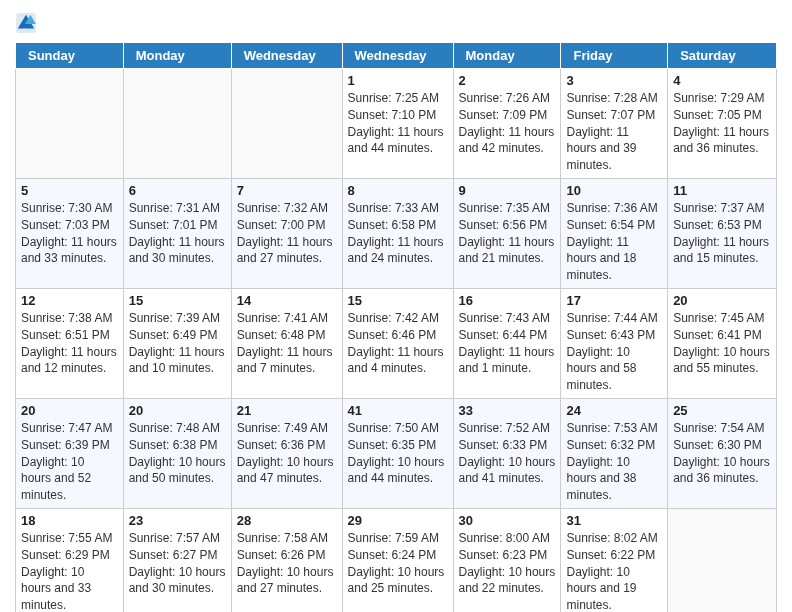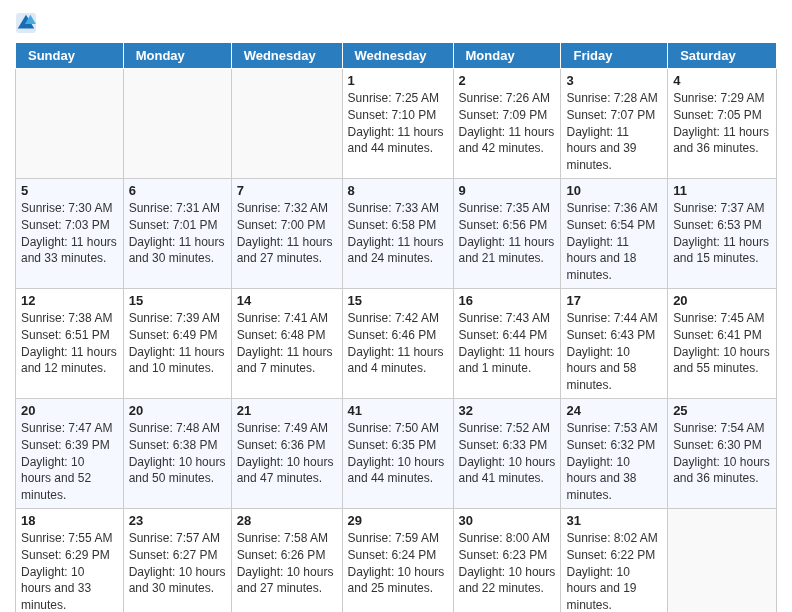--- a/index.html
+++ b/index.html
@@ -229,21 +229,21 @@
           </td>
           <td>
             <div class="day-num">21</div>
             <div class="day-info">Sunrise: 7:49 AM<br>Sunset: 6:36 PM<br>Daylight: 10 hours and 47 minutes.</div>
           </td>
           <td>
             <div class="day-num">41</div>
             <div class="day-info">Sunrise: 7:50 AM<br>Sunset: 6:35 PM<br>Daylight: 10 hours and 44 minutes.</div>
           </td>
           <td>
-            <div class="day-num">32</div>
+            <div class="day-num">33</div>
             <div class="day-info">Sunrise: 7:52 AM<br>Sunset: 6:33 PM<br>Daylight: 10 hours and 41 minutes.</div>
           </td>
           <td>
             <div class="day-num">24</div>
             <div class="day-info">Sunrise: 7:53 AM<br>Sunset: 6:32 PM<br>Daylight: 10 hours and 38 minutes.</div>
           </td>
           <td>
             <div class="day-num">25</div>
             <div class="day-info">Sunrise: 7:54 AM<br>Sunset: 6:30 PM<br>Daylight: 10 hours and 36 minutes.</div>
           </td>

